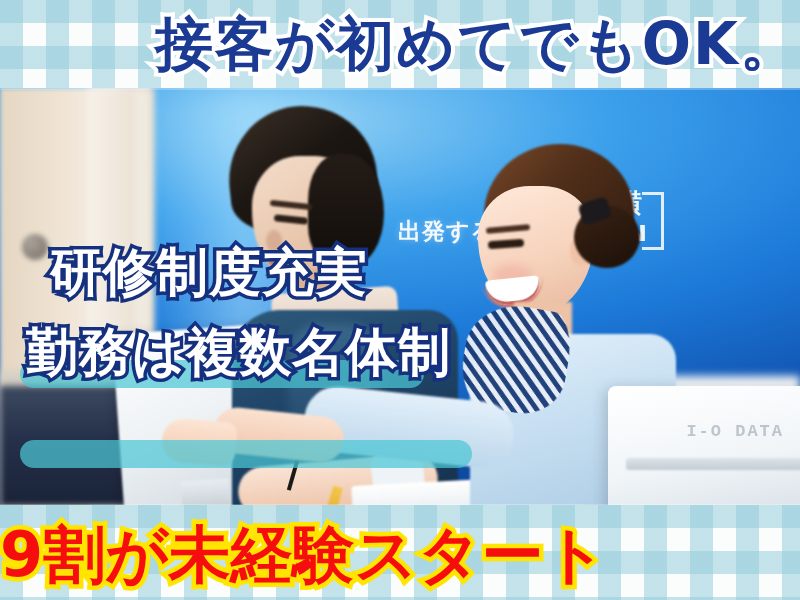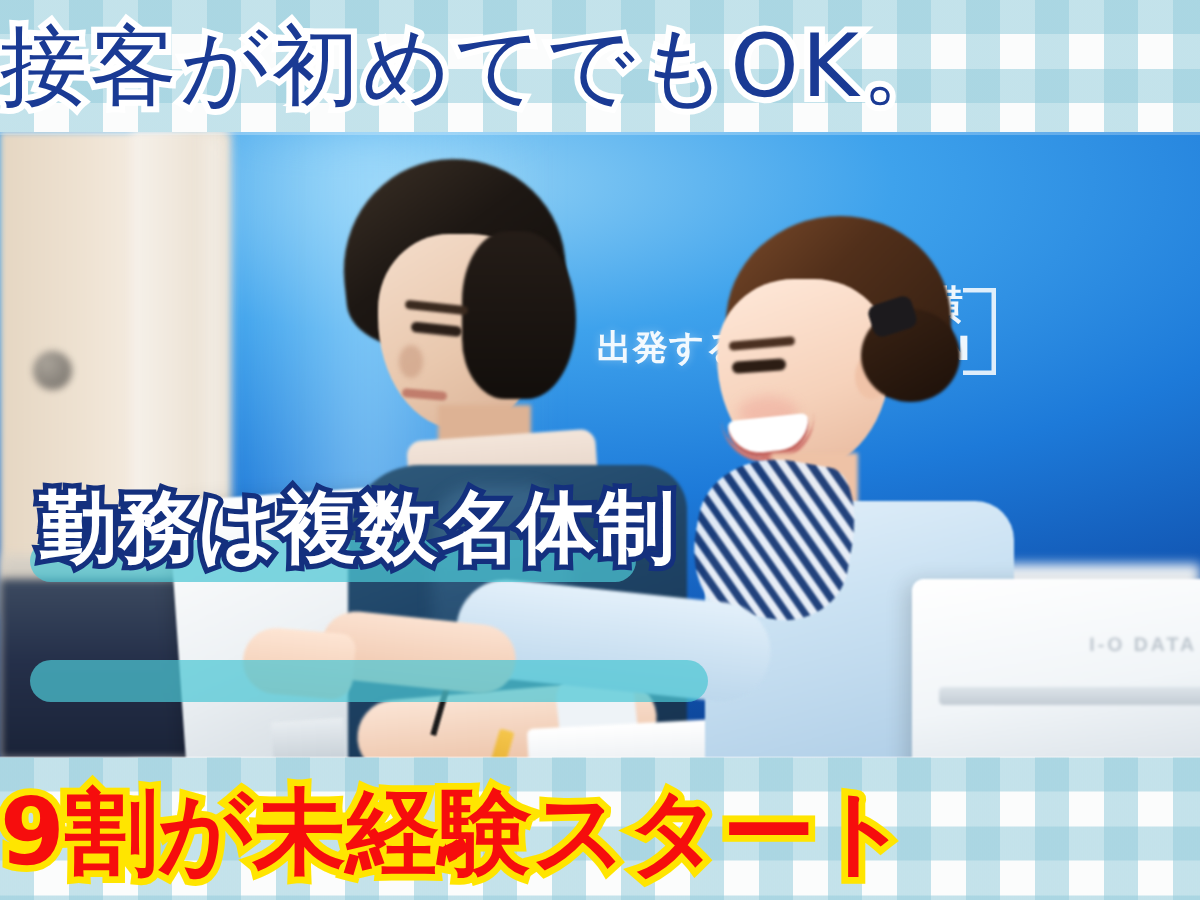--- a/index.html
+++ b/index.html
@@ -344,24 +344,25 @@
     filter:blur(1px);
   }
   .monitor-right {
     position:absolute; left:608px; top:298px; width:212px; height:132px;
     background:linear-gradient(170deg,#ffffff 0%, #f1f5f8 55%, #d7dfe6 100%);
     border-radius:8px 8px 0 0;
     box-shadow:-4px 2px 14px rgba(0,0,0,.16);
     filter:blur(0.6px);
   }
   .monitor-right .brand {
-    position:absolute; right:22px; top:36px;
-    font-size:13px; letter-spacing:2px; font-weight:700;
+    position:absolute; right:36px; top:36px;
+    font-size:17px; letter-spacing:2px; font-weight:700;
     color:rgba(120,135,150,0.45);
     filter:blur(0.6px);
+    font-family:Liberation Mono, monospace;
   }
   .monitor-right .slot {
     position:absolute; left:18px; top:72px; width:182px; height:12px;
     background:linear-gradient(180deg,#dde4ea,#c3ccd4);
     border-radius:3px; filter:blur(0.8px);
   }
   .paper {
     position:absolute; left:352px; top:392px; width:230px; height:34px;
     background:linear-gradient(180deg,#ffffff,#e6ebef);
     border-radius:4px; transform:rotate(-3deg);
@@ -380,23 +381,23 @@
 
   
   .jp-bold {
     font-family:"DejaVu Sans", sans-serif;
     font-weight:700;
   }
 
   
   #headline {
     position:absolute; left:0; top:2px; width:800px;
-    text-align:left;
+    text-align:right;
     font-size:58px; line-height:84px;
-    font-weight:400;
+    font-weight:700;
     color:#1a3a94;
     letter-spacing:2px;
     white-space:nowrap;
     -webkit-text-stroke:8px #ffffff;
     paint-order:stroke fill;
     text-shadow:
       0 0 3px #fff, 0 0 3px #fff;
   }
 
   
@@ -513,20 +514,21 @@
     <div class="monitor-right">
       <div class="brand">I-O DATA</div>
       <div class="slot"></div>
     </div>
 
     <div class="pill" id="pill-1"></div>
     <div class="pill" id="pill-2"></div>
 
   </div>
 
+  <div class="jp-bold feature-line" id="feature-1">研修制度充実</div>
   <div class="jp-bold feature-line" id="feature-2">勤務は複数名体制</div>
 
   <div class="seam-top"></div>
   <div class="seam-bottom"></div>
 
   <div class="gingham" id="gingham-bottom"></div>
   <div class="jp-bold" id="bottom-headline">9割が未経験スタート</div>
 
 </div>
 

